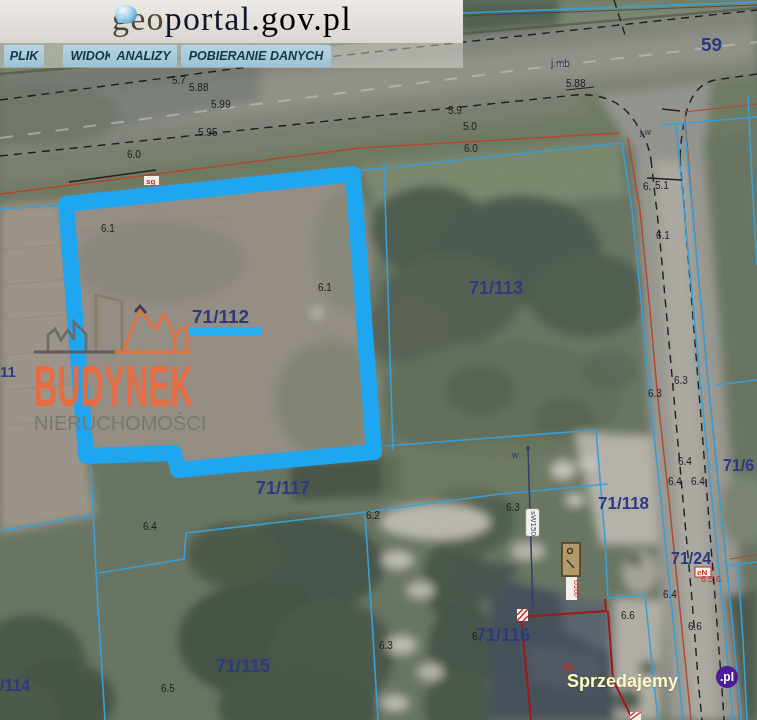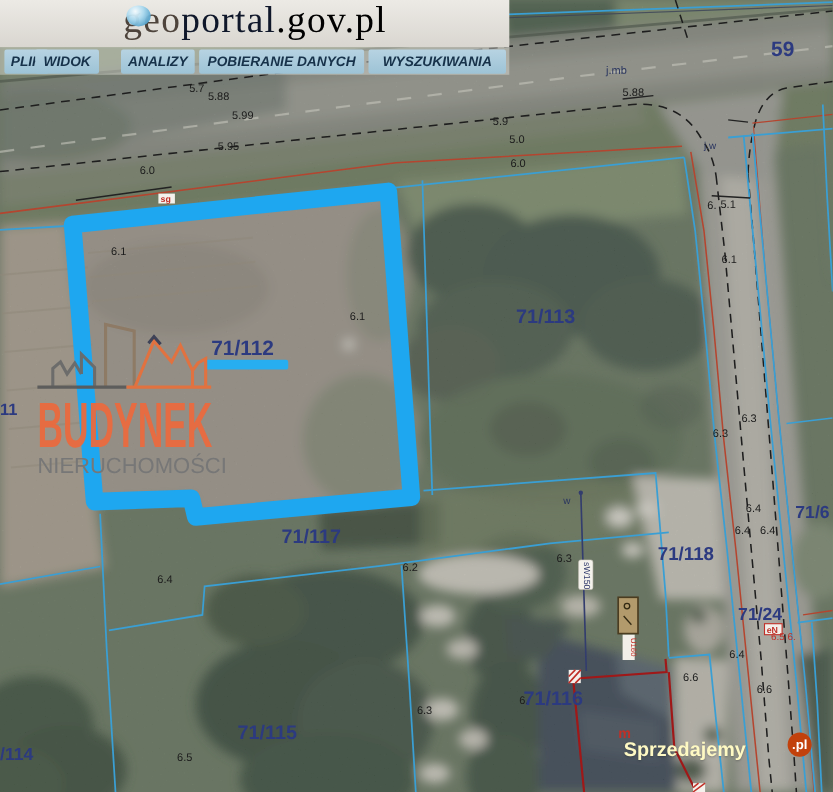--- a/index.html
+++ b/index.html
@@ -4,21 +4,21 @@
 <style>
 html,body{margin:0;padding:0;background:#777;}
 #stage{position:relative;width:757px;height:720px;overflow:hidden;font-family:"Liberation Sans",sans-serif;}
 #stage svg{display:block;}
 .hdr{position:absolute;left:0;top:0;width:463px;height:43px;background:linear-gradient(#eceae5,#d9d6d0);}
 .logo{position:absolute;left:112px;top:0px;font-family:"Liberation Serif",serif;font-size:34px;color:#4e443c;letter-spacing:1.2px;}
 .globe{position:absolute;left:115px;top:5px;width:22px;height:19px;border-radius:50%;background:radial-gradient(circle at 36% 28%,#f4fbfe 0%,#a8d8ee 40%,#4c9dc8 80%,#3a84ac 100%);opacity:0.95;}
 .mrow{position:absolute;left:0;top:43px;width:463px;height:25px;background:rgba(225,225,218,0.45);}
 .mbtn{position:absolute;top:45px;height:22px;background:linear-gradient(#b7d3e2,#9dc3d6);border-radius:2px;color:#17324a;font-size:12.5px;font-weight:700;text-align:center;line-height:22px;font-style:italic;}
 .spz{position:absolute;left:567px;top:671px;color:#fef9c3;font-size:18px;font-weight:700;letter-spacing:0px;text-shadow:0 1px 2px rgba(0,0,0,0.25);}
-.spzdot{position:absolute;left:716px;top:666px;width:22px;height:22px;border-radius:50%;background:#c2410c;color:#fff;font-size:12px;font-weight:700;text-align:center;line-height:23px;}
+.spzdot{position:absolute;left:716px;top:666px;width:22px;height:22px;border-radius:50%;background:#4c1d95;color:#fff;font-size:12px;font-weight:700;text-align:center;line-height:23px;}
 </style>
 </head>
 <body>
 <div id="stage">
 
 <svg id="map" width="757" height="720" viewBox="0 0 757 720" xmlns="http://www.w3.org/2000/svg">
 <defs>
 <filter id="b3" x="-30%" y="-30%" width="160%" height="160%">
           <feGaussianBlur stdDeviation="3"></feGaussianBlur>
         </filter>
@@ -369,24 +369,23 @@
 <div class="hdr"></div>
 
 <div class="logo"><span style="color:#4e443c">geo</span><span style="color:#0f172a">portal</span><span style="color:#000000">.gov.pl</span></div>
 
 <div class="globe"></div>
 
 <div class="mrow"></div>
 
 <div class="mbtn" style="left:4px;width:40px;">PLIK</div>
 
-<div class="mbtn" style="left:32px;width:58px;">WIDOK</div>
+<div class="mbtn" style="left:63px;width:58px;">WIDOK</div>
 
 <div class="mbtn" style="left:110px;width:67px;">ANALIZY</div>
 
 <div class="mbtn" style="left:181px;width:150px;">POBIERANIE DANYCH</div>
 
-<div class="mbtn" style="left:335px;width:125px;">WYSZUKIWANIA</div>
 
 <div class="spz">Sprzedajemy</div>
 
 <div class="spzdot">.pl</div>
 </div>
 
 </body></html>

